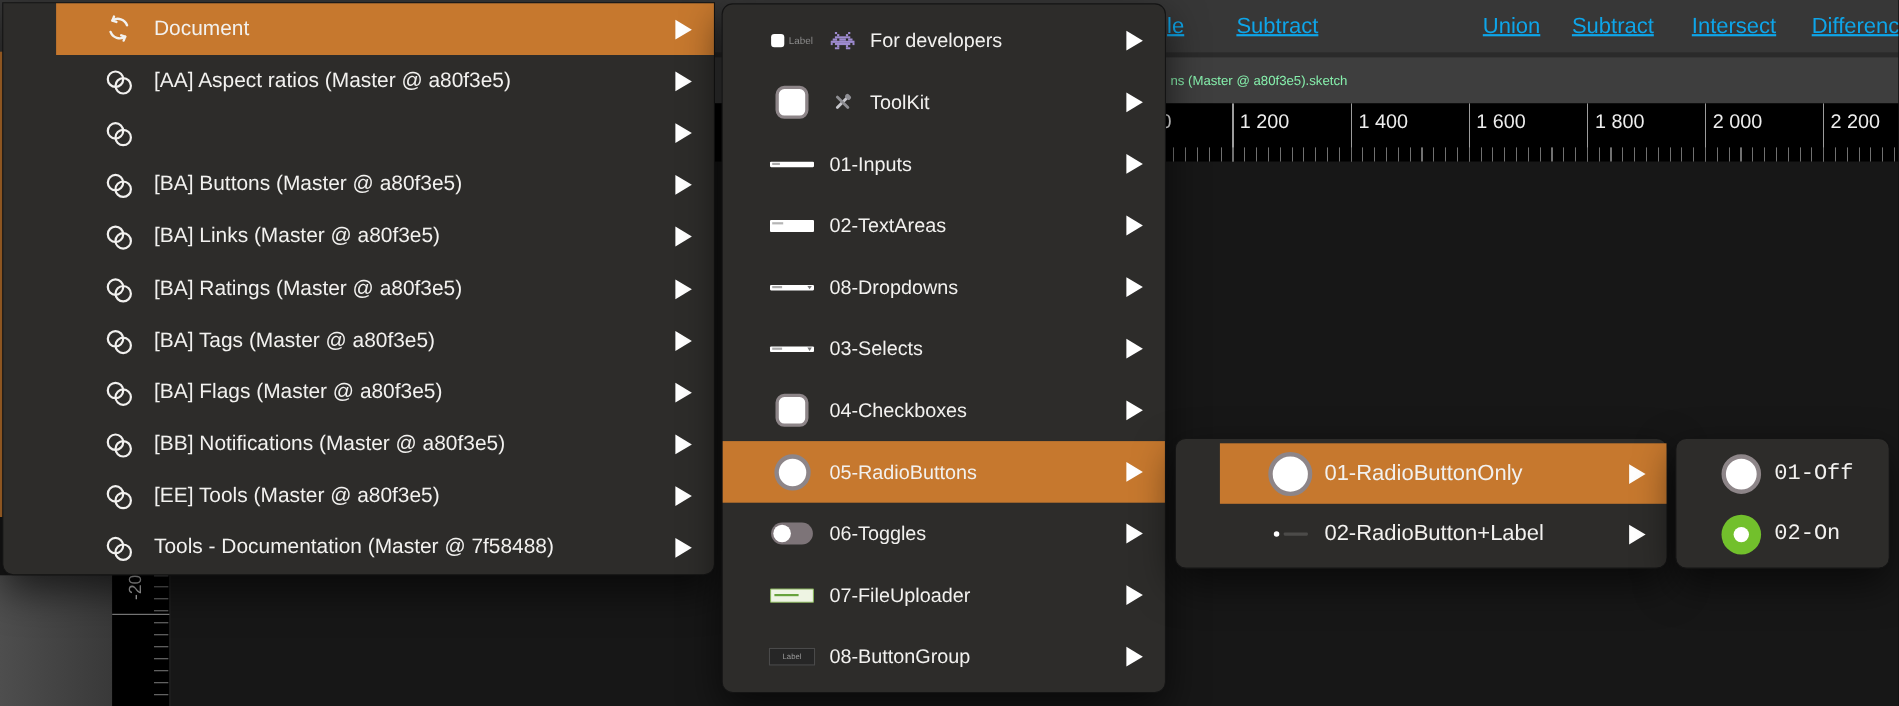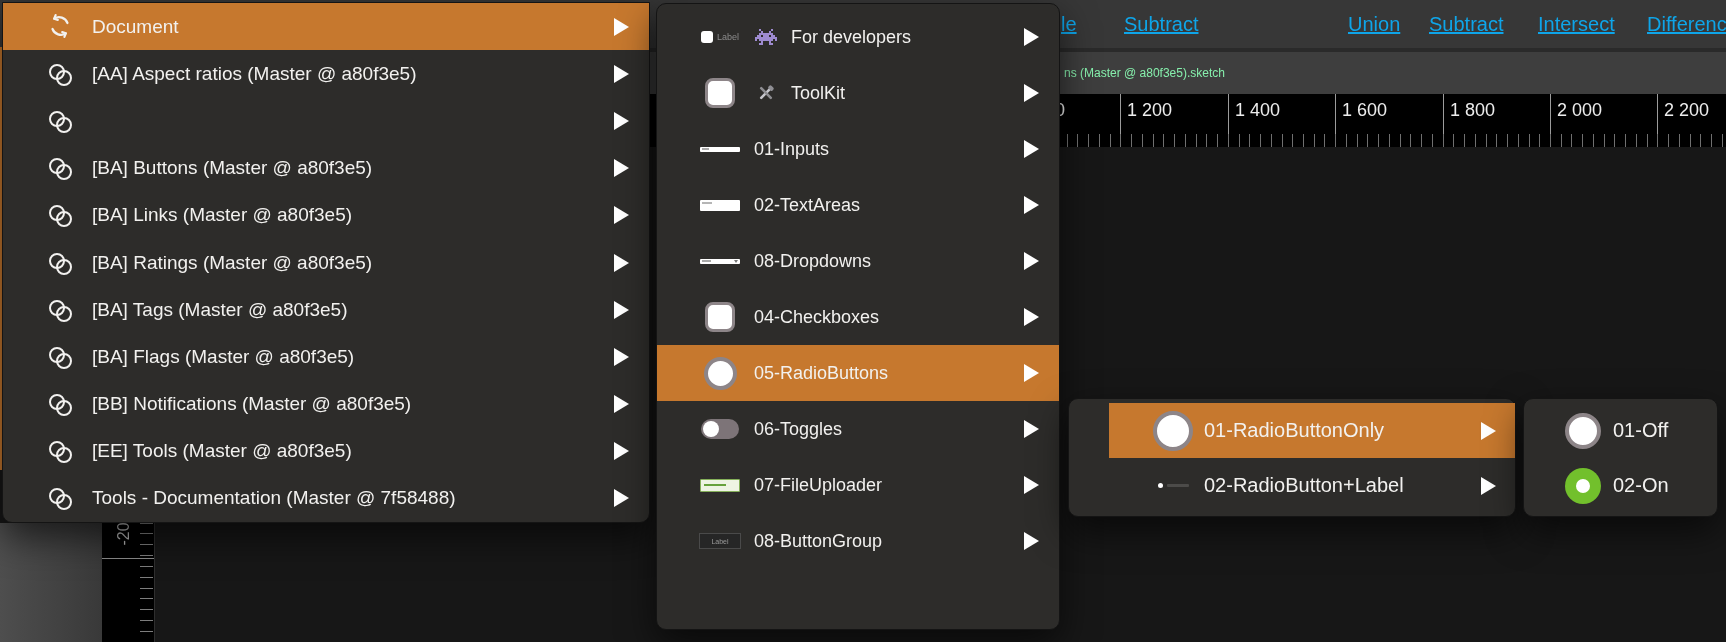--- a/index.html
+++ b/index.html
@@ -25,21 +25,21 @@
   .left-gray{position:absolute;left:0;top:523px;width:102px;bottom:0;background:linear-gradient(90deg,#4e4e4e,#393939);}
   .vruler{position:absolute;left:102px;top:523px;width:53px;bottom:0;background:#000;border-right:1px solid #2e2e2e;box-sizing:border-box;}
   .vruler-ticks{position:absolute;right:1px;top:0;width:13px;height:100%;
     background:repeating-linear-gradient(180deg,#7d7d7d 0 1px,transparent 1px 10.9px);background-position:0 10px;}
   .vruler-major{position:absolute;left:0;top:35px;width:100%;height:1px;background:#8a8a8a;}
   .vlabel{position:absolute;left:0;top:2px;width:44px;text-align:center;font-size:16px;color:#b3b3b3;transform:rotate(-90deg);}
   .artboard-line{position:absolute;left:0;top:47px;width:3px;height:423px;background:#c6782e;z-index:1;}
 
   
   .menu{position:absolute;background:#2d2c2a;box-sizing:border-box;border:1px solid #141414;
-    box-shadow:0 14px 36px rgba(0,0,0,.6);}
+    box-shadow:0 14px 36px rgba(0,0,0,.6);padding-left:48px;}
   .hl{background:#c6782e;}
   .arrow{position:absolute;width:0;height:0;border-top:9.5px solid transparent;border-bottom:9.5px solid transparent;border-left:15px solid #fff;}
   .mrow{display:flex;align-items:center;position:relative;color:#f2f1ef;}
 
   
   #menu1{left:2px;top:2px;width:648px;height:521px;border-radius:0 0 10px 10px;display:flex;flex-direction:column;z-index:2;}
   .m1row{flex:1;}
   .m1icon{width:30px;height:30px;margin-left:42px;margin-right:17px;flex:none;display:flex;align-items:center;justify-content:center;}
   .mlabel{font-size:19px;white-space:nowrap;}
   .m1row .arrow{right:20px;}
@@ -75,21 +75,21 @@
   #menu3{left:1068px;top:398px;width:448px;height:119px;border-radius:10px;padding:4px 0;z-index:4;}
   .m3row{height:55px;margin-left:40px;}
   .m3icon{width:44px;margin-left:42px;margin-right:9px;flex:none;display:flex;align-items:center;justify-content:center;}
   .m3row .arrow{right:19px;}
   .m3label{font-size:20px;white-space:nowrap;}
   .rad-lg{width:32px;height:32px;background:#fff;border:4px solid #8d8588;border-radius:50%;}
   .dot{width:5px;height:5px;background:#fff;border-radius:50%;margin-right:4px;}
   .lblbar{width:22px;height:3px;background:#4c4b49;border-radius:1px;}
 
   
-  #menu4{left:1523px;top:398px;width:195px;height:119px;border-radius:10px;padding:4px 0;z-index:5;}
+  #menu4{left:1523px;top:398px;width:195px;height:119px;border-radius:10px;padding:4px 0;z-index:5;font-family:Liberation Mono, monospace;}
   .m4row{height:55px;}
   .m4icon{width:38px;height:38px;margin-left:40px;margin-right:11px;flex:none;display:flex;align-items:center;justify-content:center;}
   .m4label{font-size:20px;white-space:nowrap;}
   .radio-off{width:28px;height:28px;background:#fff;border:4px solid #8d8588;border-radius:50%;}
   .radio-on{position:relative;width:36px;height:36px;background:#72c02c;border-radius:50%;}
   .radio-on::before{content:"";position:absolute;left:11px;top:11px;width:14px;height:14px;background:#fff;border-radius:50%;}
 </style>
 </head>
 <body>
 
@@ -294,20 +294,27 @@
     </div>
 
     <div class="mrow m2row">
       <span class="thumb">
           <i class="bar b-dd"></i>
         </span>
       <span class="m2label">08-Dropdowns</span>
       <span class="arrow"></span>
     </div>
 
+    <div class="mrow m2row">
+      <span class="thumb">
+          <i class="bar b-dd"></i>
+        </span>
+      <span class="m2label">03-Selects</span>
+      <span class="arrow"></span>
+    </div>
 
     <div class="mrow m2row">
       <span class="thumb">
           <i class="sq"></i>
         </span>
       <span class="m2label">04-Checkboxes</span>
       <span class="arrow"></span>
     </div>
 
     <div class="mrow m2row hl">

